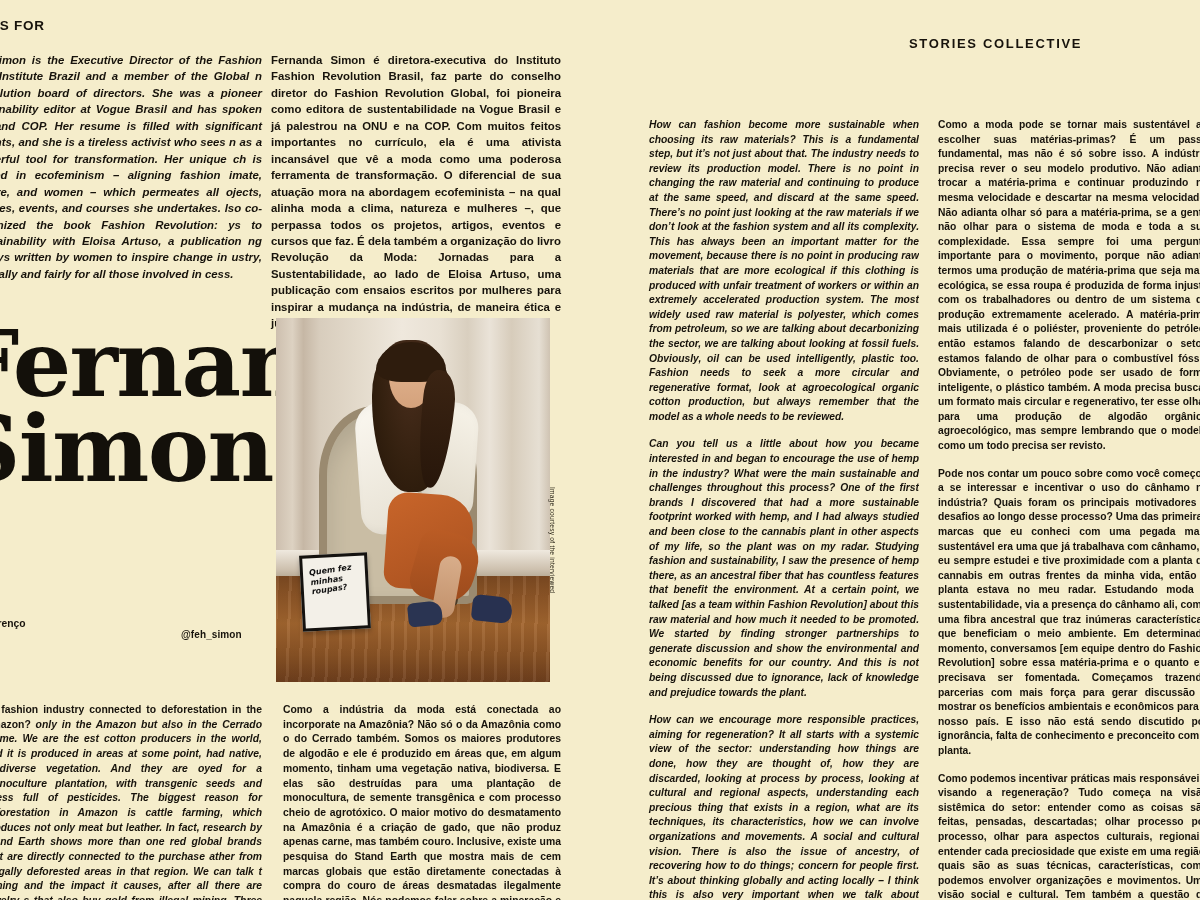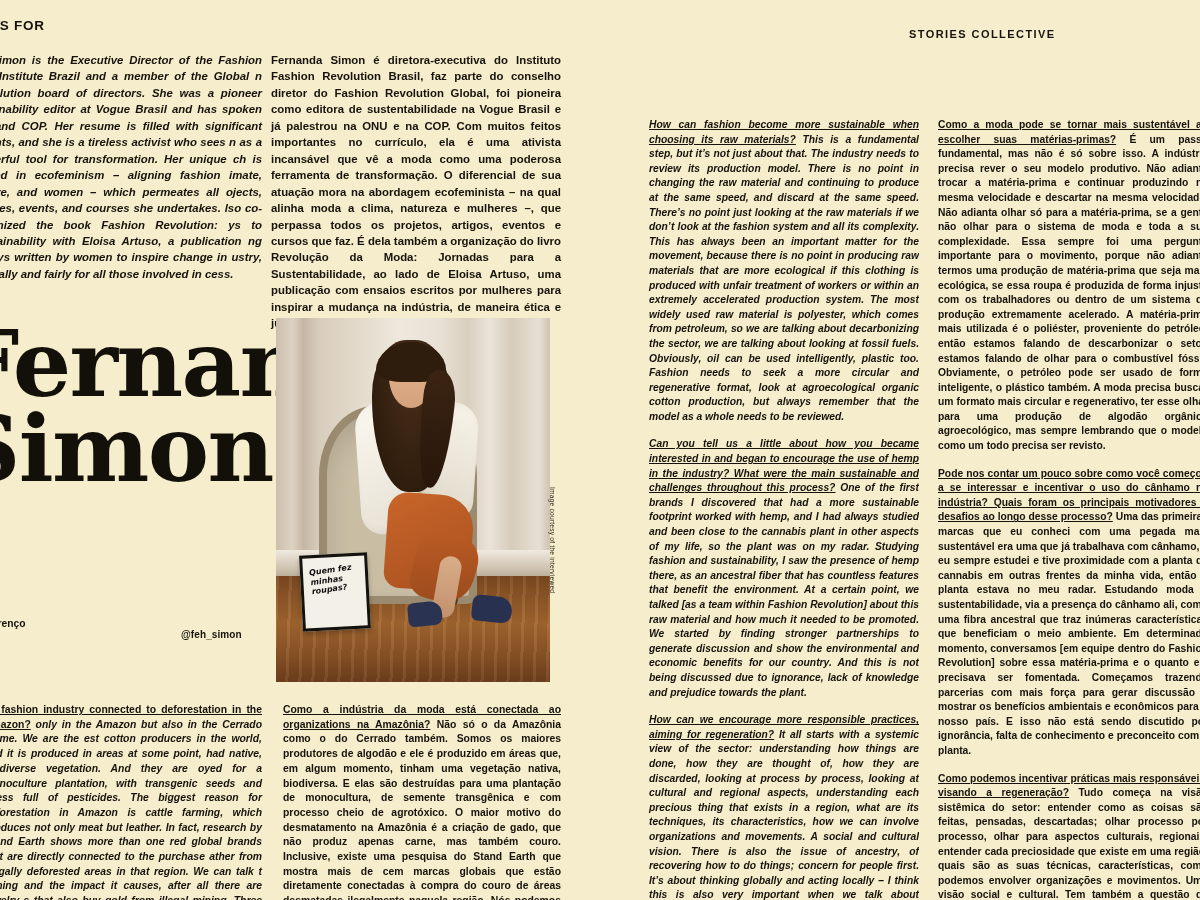--- a/index.html
+++ b/index.html
@@ -28,22 +28,22 @@
     left: -22px;
     top: 18px;
     font-size: 13.5px;
     font-weight: 700;
     letter-spacing: 0.055em;
     white-space: nowrap;
   }
   .runhead-right {
     position: absolute;
     left: 909px;
-    top: 28px;
-    font-size: 11px;
+    top: 36px;
+    font-size: 13px;
     font-weight: 700;
     letter-spacing: 0.13em;
     white-space: nowrap;
   }
 
   
   .col {
     position: absolute;
     text-align: justify;
     -webkit-hyphens: auto;
@@ -277,21 +277,20 @@
   .qa-block { margin-bottom: 13px; }
   .qa-block:last-child { margin-bottom: 0; }
   .qa-block p {
     margin: 0;
     text-indent: 0;
     text-align: justify;
   }
   .qa-q {
     font-weight: 700;
     font-style: normal;
-    text-decoration: underline;
   }
   .qa-en .qa-q { font-style: italic; }
   .qa-a { font-weight: 700; }
   .qa-body { padding-left: 12px; text-indent: -12px; }
 
   
   .clip-right { overflow: hidden; }
 </style>
 </head>
 <body>
@@ -341,21 +340,21 @@
   <div class="photo-credit">Image courtesy of the interviewed</div>
 
   <div class="col qa-en-bottom">
     <div class="qa-block">
       <p class="qa-body"><span class="qa-q">he fashion industry connected to deforestation in the Amazon?</span>
          <span class="qa-a">only in the Amazon but also in the Cerrado biome. We are the est cotton producers in the world, and it is produced in areas at some point, had native, biodiverse vegetation. And they are oyed for a monoculture plantation, with transgenic seeds and ocess full of pesticides. The biggest reason for deforestation in Amazon is cattle farming, which produces not only meat but leather. In fact, research by Stand Earth shows more than one red global brands that are directly connected to the purchase ather from illegally deforested areas in that region. We can talk t mining and the impact it causes, after all there are jewelry s that also buy gold from illegal mining. Three things are ected in the Amazon: jewelry, leather and cotton.</span></p>
     </div>
   </div>
   <div class="col qa-pt-bottom">
     <div class="qa-block">
-      <p class="qa-body"><span class="qa-q">Como a indústria da moda está conectada ao organizations na Amazônia?</span>
+      <p class="qa-body"><span class="qa-q">Como a indústria da moda está conectada ao incorporate na Amazônia?</span>
          <span class="qa-a">Não só o da Amazônia como o do Cerrado também. Somos os maiores produtores de algodão e ele é produzido em áreas que, em algum momento, tinham uma vegetação nativa, biodiversa. E elas são destruídas para uma plantação de monocultura, de semente transgênica e com processo cheio de agrotóxico. O maior motivo do desmatamento na Amazônia é a criação de gado, que não produz apenas carne, mas também couro. Inclusive, existe uma pesquisa do Stand Earth que mostra mais de cem marcas globais que estão diretamente conectadas à compra do couro de áreas desmatadas ilegalmente naquela região. Nós podemos falar sobre a mineração e o impacto que causa, afinal existem joalherias que também compram ouro de garimpo ilegal. São três pontos que estão conectados na Amazônia: a joalheria, o couro e o algodão.</span></p>
     </div>
   </div>
 
   <div class="col qa-en clip-right">
     <div class="qa-block">
       <p class="qa-body"><span class="qa-q">How can fashion become more sustainable when choosing its raw materials?</span>
         <span class="qa-a">This is a fundamental step, but it’s not just about that. The industry needs to review its production model. There is no point in changing the raw material and continuing to produce at the same speed, and discard at the same speed. There’s no point just looking at the raw materials if we don’t look at the fashion system and all its complexity. This has always been an important matter for the movement, because there is no point in producing raw materials that are more ecological if this clothing is produced with unfair treatment of workers or within an extremely accelerated production system. The most widely used raw material is polyester, which comes from petroleum, so we are talking about decarbonizing the sector, we are talking about looking at fossil fuels. Obviously, oil can be used intelligently, plastic too. Fashion needs to seek a more circular and regenerative format, look at agroecological organic cotton production, but always remember that the model as a whole needs to be reviewed.</span></p>
     </div>
     <div class="qa-block">

